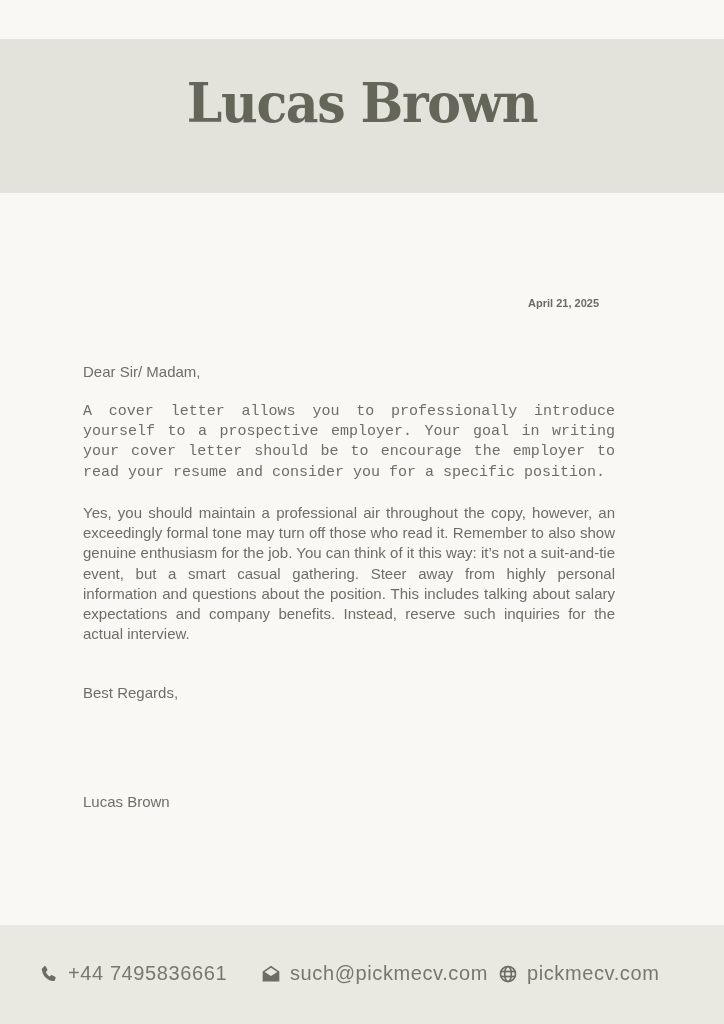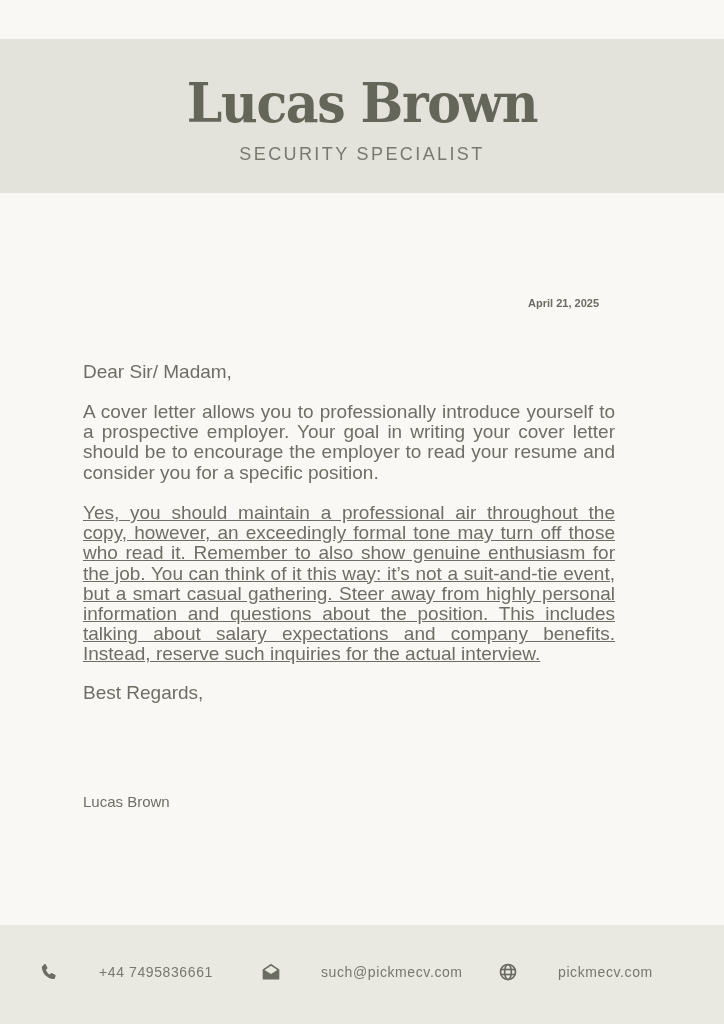--- a/index.html
+++ b/index.html
@@ -28,49 +28,48 @@
       position: absolute; left: 0; right: 0; top: 104px;
       font-size: 18px; line-height: 22px; letter-spacing: 2.4px;
       color: #77786e;
     }
     .date {
       position: absolute; right: 125px; top: 297px;
       font-size: 11px; font-weight: bold; color: #6b6b63;
     }
     .salutation, .para, .closing, .signature {
       position: absolute; left: 83px; width: 532px;
-      font-size: 19px; line-height: 20.2px; color: #6e6e66;
+      font-size: 15px; line-height: 20.2px; color: #6e6e66;
     }
     .salutation { top: 362px; }
     .para { text-align: justify; }
-    .para1 { top: 402px; }
-    .para2 { top: 503px; text-decoration: underline; }
+    .para1 { top: 402px; font-family: Liberation Mono, monospace; }
+    .para2 { top: 503px; }
     .closing { top: 683px; }
     .signature { top: 792px; font-size: 15px; }
     .footer {
       position: absolute; left: 0; top: 925px; width: 724px; height: 99px;
       background: #e9e9e2;
     }
     .contact {
       position: absolute; top: 37px; display: flex; align-items: center;
-      font-size: 14px; letter-spacing: 0.6px; color: #76776d; gap: 31px;
+      font-size: 20px; letter-spacing: 0.6px; color: #76776d;
     }
     .contact .icon { width: 20px; height: 20px; margin-right: 9px; display: inline-block; }
     .contact.phone { left: 39px; }
     .contact.email { left: 261px; }
     .contact.web { left: 498px; }
   </style>
 </head>
 <body>
 
 <div class="header">
   <div class="name-wrap">
     <div class="name" style="top:0;">Lucas Brown</div>
   </div>
-  <div class="title">SECURITY SPECIALIST</div>
 </div>
 
 <div class="date">April 21, 2025</div>
 
 <div class="salutation">Dear Sir/ Madam,</div>
 <div class="para para1">A cover letter allows you to professionally introduce yourself to a prospective employer. Your goal in writing your cover letter should be to encourage the employer to read your resume and consider you for a specific position.</div>
 <div class="para para2">Yes, you should maintain a professional air throughout the copy, however, an exceedingly formal tone may turn off those who read it. Remember to also show genuine enthusiasm for the job. You can think of it this way: it’s not a suit-and-tie event, but a smart casual gathering. Steer away from highly personal information and questions about the position. This includes talking about salary expectations and company benefits. Instead, reserve such inquiries for the actual interview.</div>
 <div class="closing">Best Regards,</div>
 <div class="signature">Lucas Brown</div>
 

